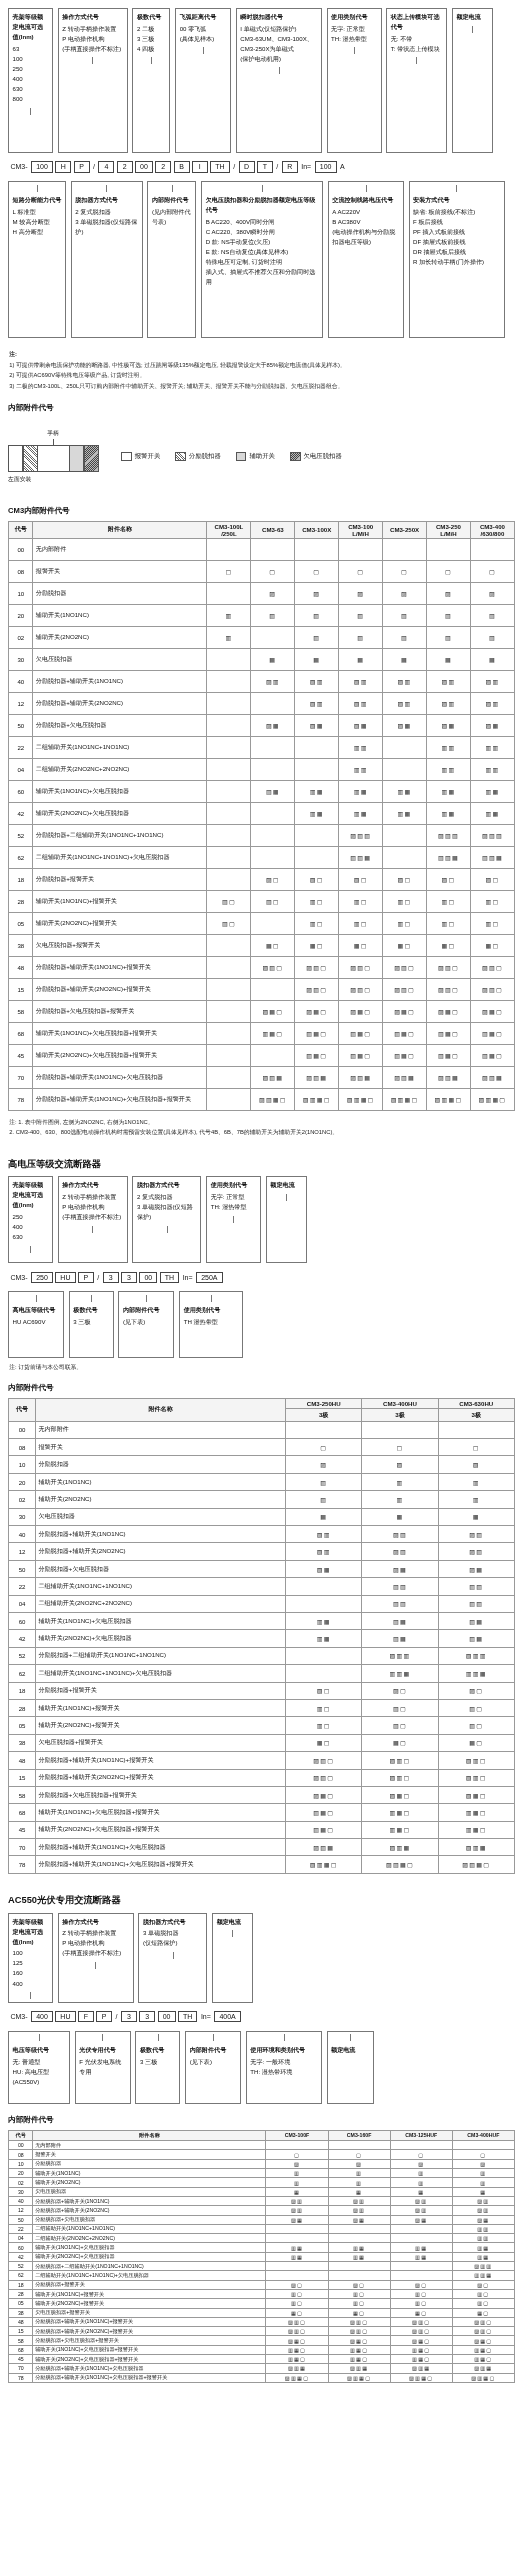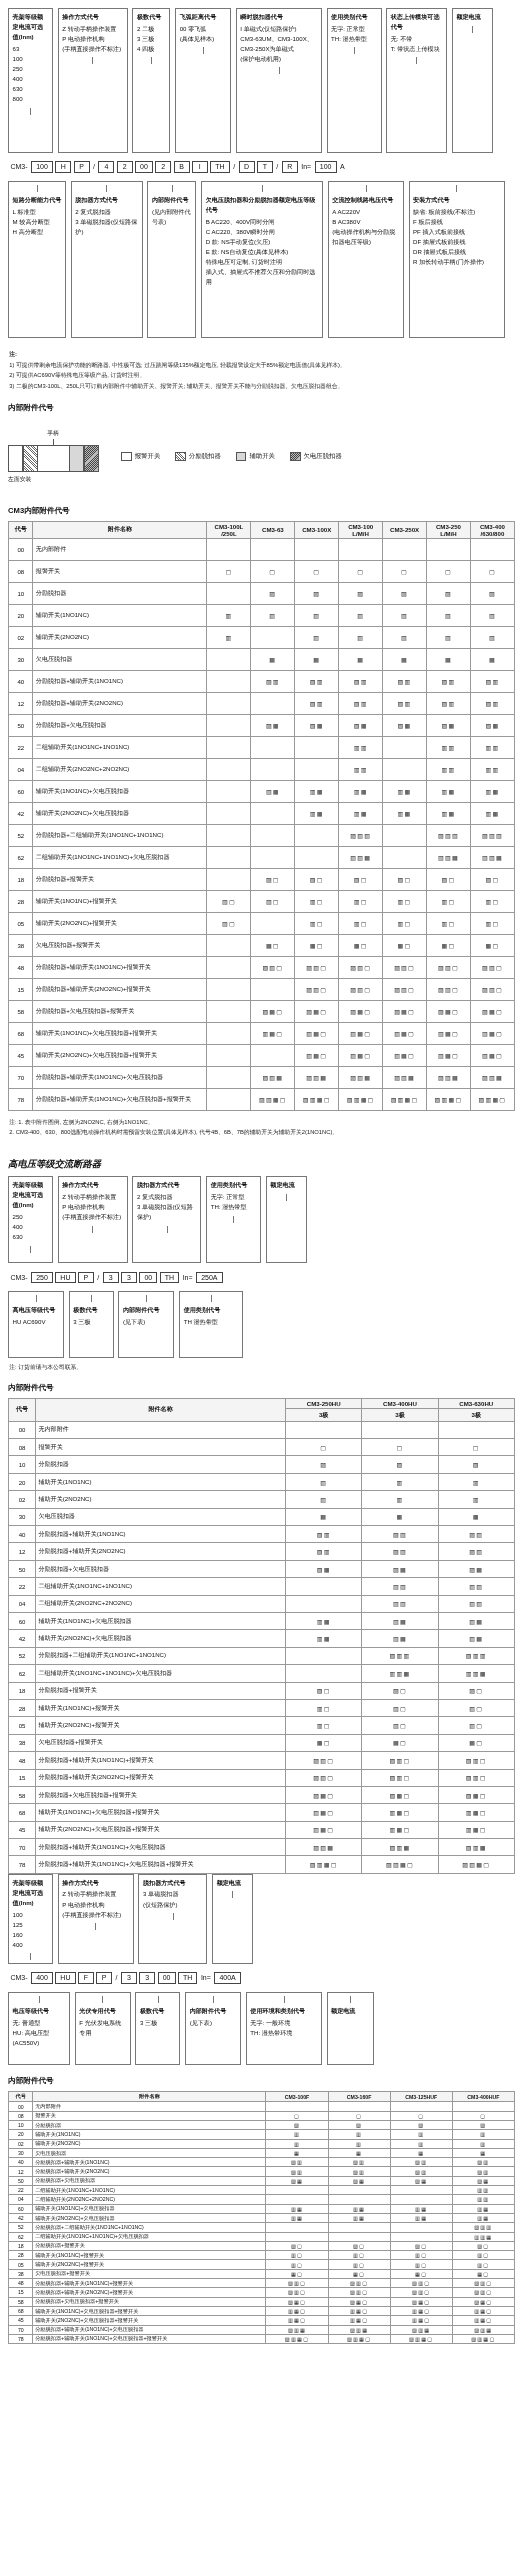--- a/index.html
+++ b/index.html
@@ -19,21 +19,21 @@
   #sec3 .flow-top .flowbox{min-height:81px;}
   #sec3 .flow-bottom .flowbox{min-height:73px;}
   
   .code-row{display:flex;align-items:center;gap:2.3px;margin:8.1px 1.2px;font-size:7px;}
   .codebox{border:0.6px solid #444;padding:1.2px 4.1px;min-width:5.8px;text-align:center;background:#fff;}
   .codetext{padding:0 1.2px;}
   
   .notes{font-size:5.8px;line-height:1.8;margin:5.8px 1.2px 10.5px 1.2px;color:#222;}
   .notes-label{font-weight:bold;}
   .bold-label{font-size:7.6px;font-weight:bold;margin:11.6px 0 4.7px 0;}
-  h2.sec-title{font-size:9.3px;font-weight:bold;margin:20px 0 5.8px 0;font-style:italic;}
+  h2.sec-title{font-size:9.3px;font-weight:bold;margin:20px 0 5.8px 0;}
   .small-note{font-size:5.8px;margin:4.7px 1.2px;}
   
   .legend-wrap{display:flex;align-items:center;gap:23px;margin:5.8px 0 8.1px 0;min-height:76px;}
   .diagram{display:flex;flex-direction:column;align-items:center;}
   .handle-label{font-size:5.8px;margin-bottom:1.2px;}
   .handle-line{width:0.6px;height:5.8px;background:#555;}
   .breaker{display:flex;}
   .comp{border:0.6px solid #555;height:27px;box-sizing:border-box;margin-right:-0.6px;}
   .comp-sm{width:15px;}
   .comp-handle{width:33px;background:#fff;}
@@ -792,20 +792,21 @@
         <tr>
           <td class="code-cell">78</td>
           <td class="name-cell">分励脱扣器+辅助开关(1NO1NC)+欠电压脱扣器+报警开关</td>
           <td class="mark-cell">▨▥▦▢</td>
           <td class="mark-cell">▨▥▦▢</td>
           <td class="mark-cell">▨▥▦▢</td>
         </tr>
       </tbody>
     </table>
 
+  <h2 class="sec-title">AC550光伏专用交流断路器</h2>
   <section id="sec3">
     <div id="m3-top" class="flow-row flow-top">
         <div class="flowbox" style="width: 45px;">
           <div class="flowbox-title">壳架等级额定电流可选值(Inm)</div>
           <div class="flowbox-line">100</div>
           <div class="flowbox-line">125</div>
           <div class="flowbox-line">160</div>
           <div class="flowbox-line">400</div>
         </div>
         <div class="flowbox" style="width: 76px;">

